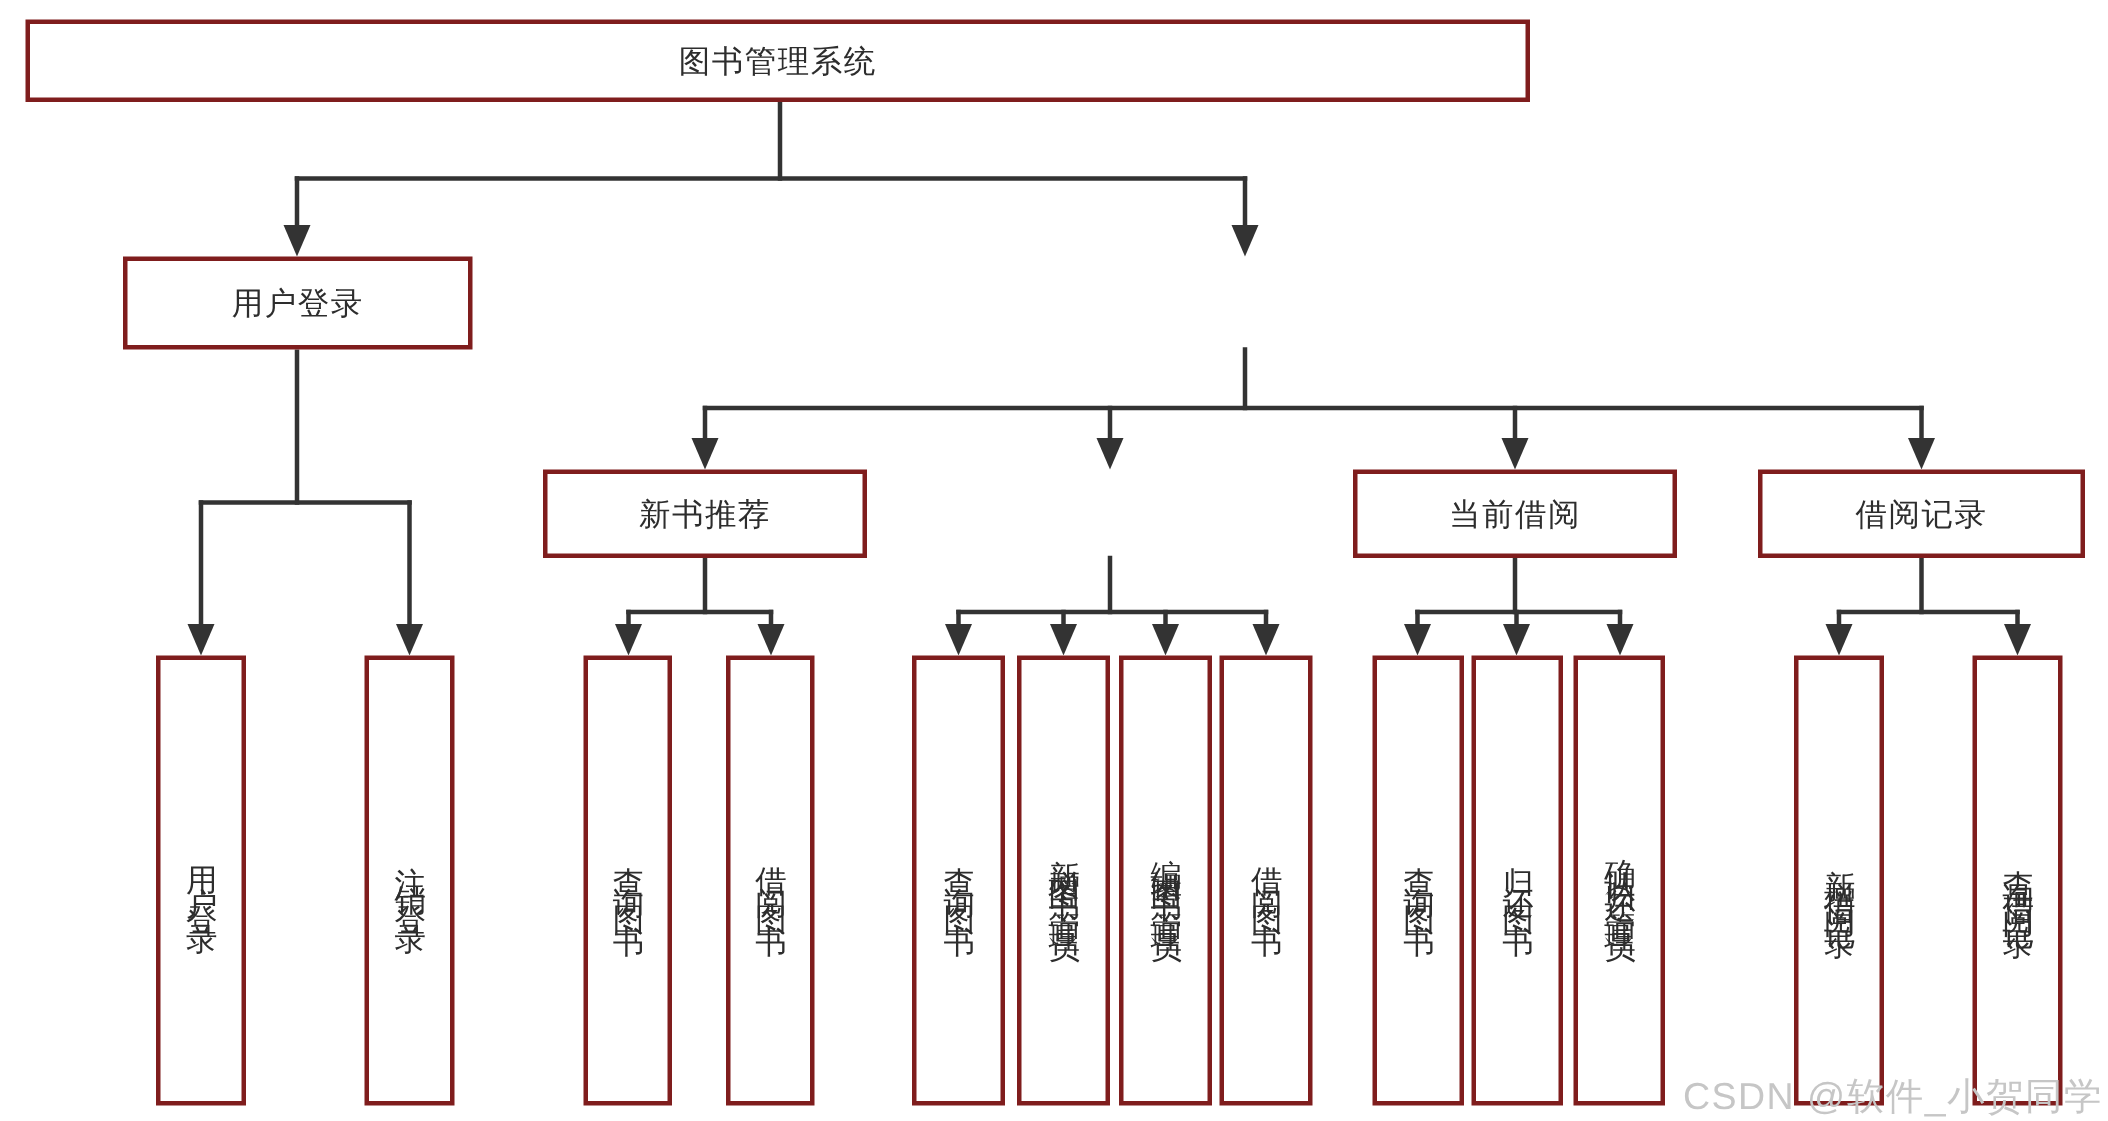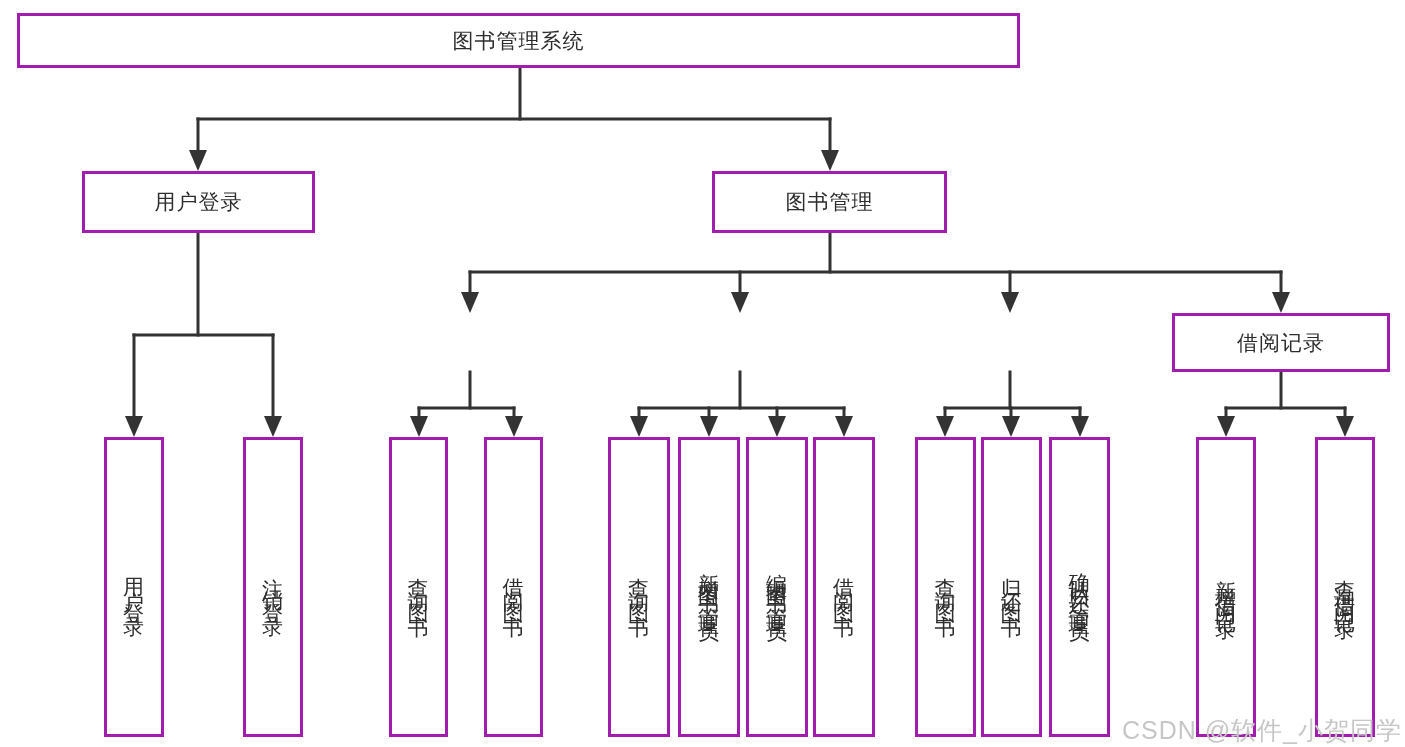--- a/index.html
+++ b/index.html
@@ -13,21 +13,21 @@
   }
   #connectors {
     position: absolute;
     left: 0; top: 0;
     width: 1405px; height: 747px;
   }
   .box {
     position: absolute;
     box-sizing: border-box;
     background: #ffffff;
-    border: 3px solid #a21caf;
+    border: 3px solid #7f1d1d;
     display: flex;
     align-items: center;
     justify-content: center;
     color: #2d2d2d;
   }
   .hlabel {
     font-size: 21px;
     letter-spacing: 1px;
     white-space: nowrap;
   }
@@ -126,24 +126,27 @@
     </g>
   </svg>
 
   <div class="box" style="left:17px; top:13px; width:1003px; height:55px;">
     <span class="hlabel">图书管理系统</span>
   </div>
 
   <div class="box" style="left:82px; top:171px; width:233px; height:62px;">
     <span class="hlabel">用户登录</span>
   </div>
-  <div class="box" style="left:712px; top:171px; width:235px; height:62px;">
-    <span class="hlabel">图书管理</span>
+
+  <div class="box" style="left:362px; top:313px; width:216px; height:59px;">
+    <span class="hlabel">新书推荐</span>
   </div>
-
+  <div class="box" style="left:902px; top:313px; width:216px; height:59px;">
+    <span class="hlabel">当前借阅</span>
+  </div>
   <div class="box" style="left:1172px; top:313px; width:218px; height:59px;">
     <span class="hlabel">借阅记录</span>
   </div>
 
   <div class="box" style="left:104px; top:437px; width:60px; height:300px;">
     <span class="vlabel">用户登录</span>
   </div>
   <div class="box" style="left:243px; top:437px; width:60px; height:300px;">
     <span class="vlabel">注销登录</span>
   </div>

